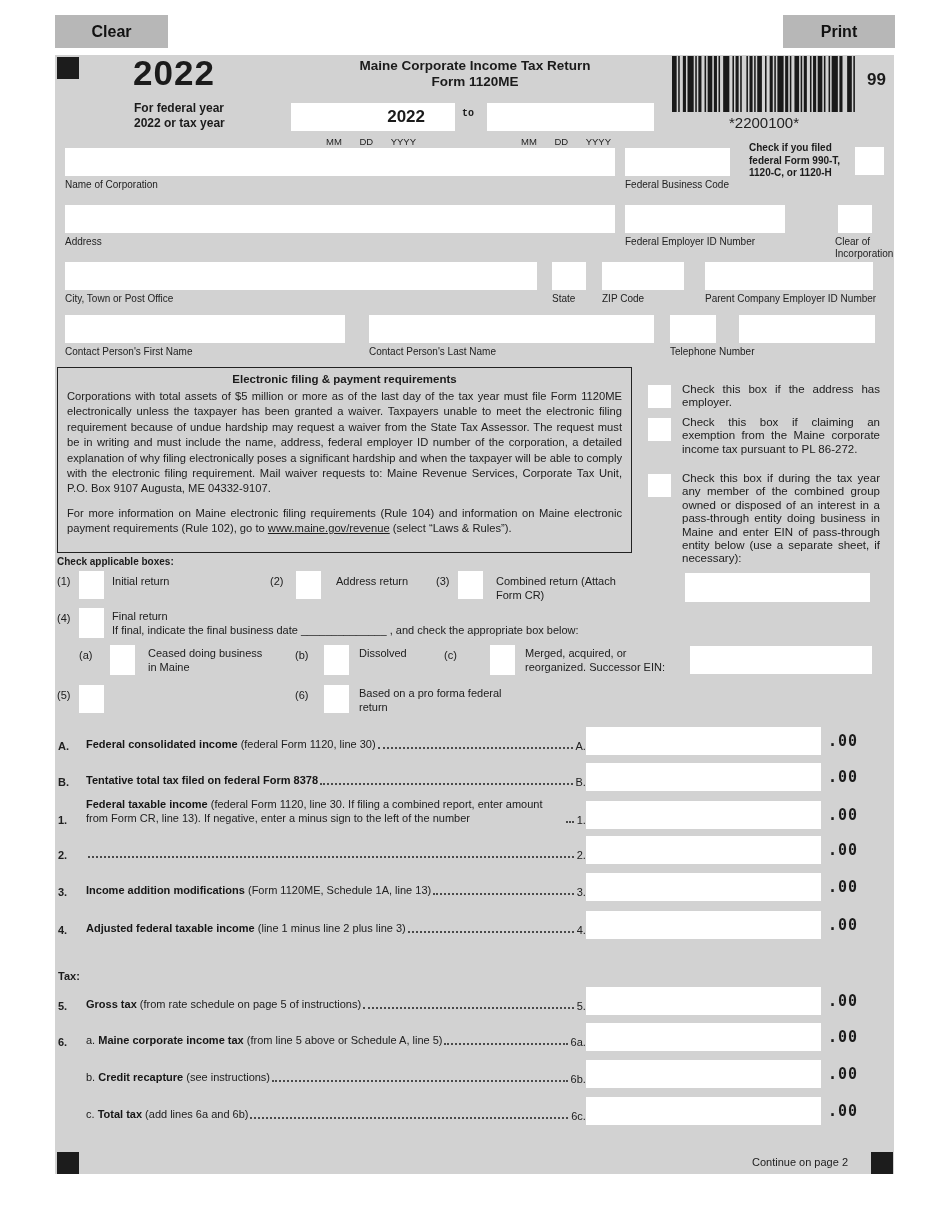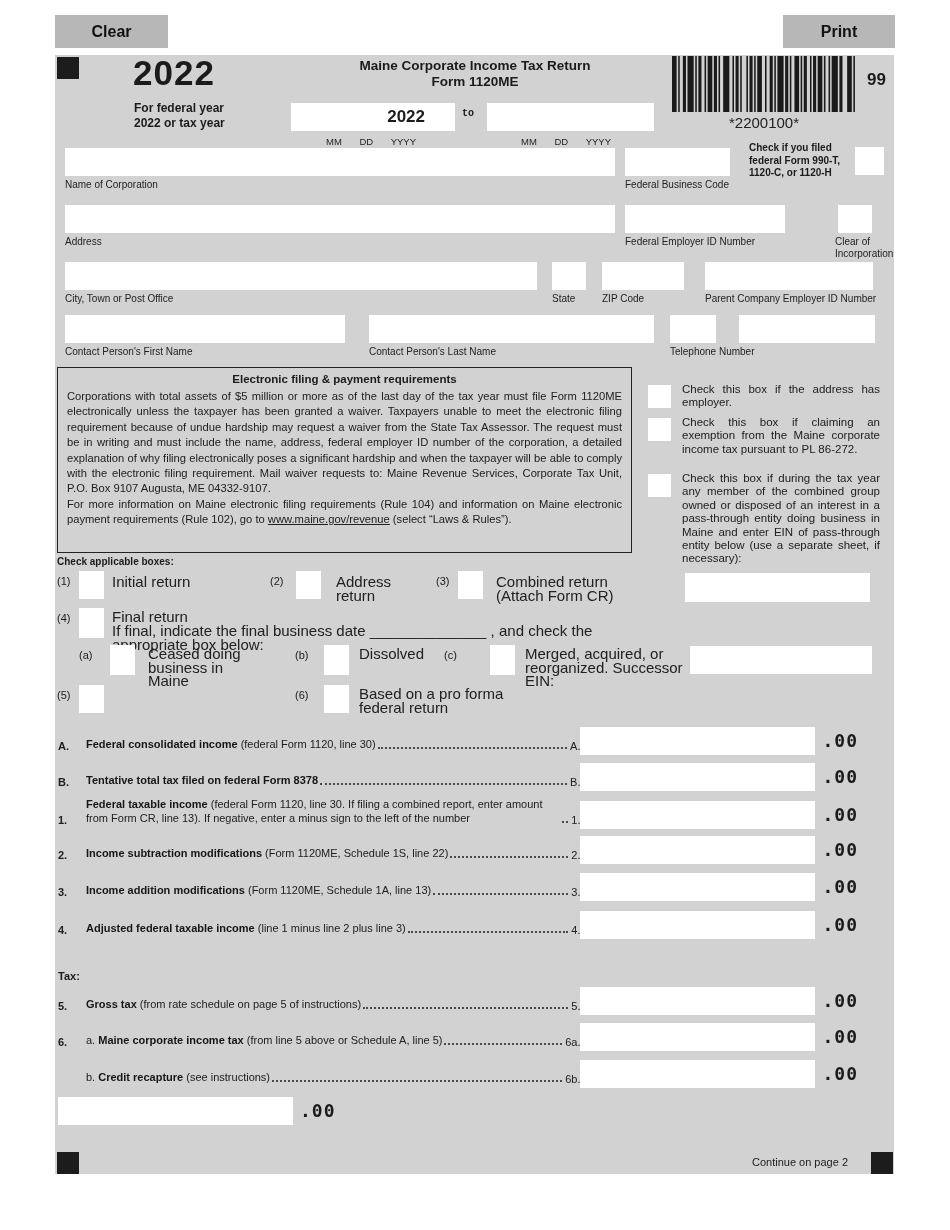--- a/index.html
+++ b/index.html
@@ -34,41 +34,41 @@
 
   #barcode { position:absolute; left:617px; top:1px; width:184px; height:56px; }
   #barcode-text { position:absolute; left:617px; top:59px; width:184px; text-align:center; font-size:15px; color:#222; }
   #page-code { position:absolute; left:812px; top:15px; font-size:17px; font-weight:bold; }
 
   #filed-note { position:absolute; left:694px; top:87px; width:102px; font-size:10px; font-weight:bold; line-height:12.5px; }
 
   #efiling-box { position:absolute; left:2px; top:312px; width:575px; height:186px; border:1.5px solid #222; padding:5px 9px; }
   #efiling-title { text-align:center; font-size:11.5px; font-weight:bold; margin-bottom:4px; }
   .efiling-p { font-size:11.2px; line-height:15.4px; text-align:justify; color:#202020; }
-  #efiling-p2 { margin-top:0; }
+  #efiling-p2 { margin-top:9px; }
   #efiling-link { text-decoration:underline; cursor:pointer; }
 
   .side-check-text { position:absolute; left:627px; width:198px; font-size:11.5px; line-height:13.4px; text-align:justify; color:#202020; }
   .cb { position:absolute; background:#fff; cursor:pointer; }
 
   #applicable-heading { position:absolute; left:2px; top:501px; font-size:10px; font-weight:bold; }
   .ap-num { position:absolute; font-size:11px; color:#202020; }
-  .ap-lbl { position:absolute; font-size:15px; line-height:13.5px; color:#202020; }
+  .ap-lbl { position:absolute; font-size:11px; line-height:13.5px; color:#202020; }
 
   #tax-heading { position:absolute; left:3px; top:915px; font-size:11px; font-weight:bold; }
 
   .amt-row { position:absolute; left:3px; width:800px; display:flex; align-items:flex-start; }
   .amt-label { width:556px; height:28px; display:flex; align-items:flex-end; padding-bottom:3px; font-size:11px; color:#202020; }
   .amt-num { flex:none; width:28px; font-weight:bold; }
   .amt-txt { flex:0 1 auto; max-width:478px; line-height:13.8px; }
   .amt-txt b { color:#161616; }
   .lead { flex:1 1 8px; border-bottom:2px dotted #4a4a4a; margin:0 3px 3px 2px; min-width:6px; }
   .amt-sfx { flex:none; }
   .amt-box { flex:none; width:235px; height:28px; background:#fff; }
-  .cents { flex:none; font-family:"DejaVu Sans Mono", monospace; font-weight:bold; font-size:18px; padding-left:7px; line-height:28px; letter-spacing:1px; }
+  .cents { flex:none; font-family:"DejaVu Sans Mono", monospace; font-weight:bold; font-size:15px; padding-left:7px; line-height:28px; letter-spacing:1px; }
 
   #continue-note { position:absolute; right:46px; top:1101px; font-size:11px; color:#202020; }
 </style>
 </head>
 <body>
 
 <div id="page">
 
   <button class="btn" id="btn-clear">Clear</button>
   <button class="btn" id="btn-print">Print</button>
@@ -244,21 +244,20 @@
             <span class="amt-txt"><span></span><b>Federal taxable income</b><span> (federal Form 1120, line 30. If filing a combined report, enter amount from Form CR, line 13). If negative, enter a minus sign to the left of the number</span></span>
             <span class="lead"></span>
             <span class="amt-sfx"> 1.</span>
           </div>
           <div class="amt-box"></div>
           <div class="cents">.00</div>
         </div>
         <div class="amt-row" style="top: 781px;">
           <div class="amt-label">
             <span class="amt-num">2.</span>
-            <span class="amt-txt"><span></span><b>Income subtraction modifications</b><span> (Form 1120ME, Schedule 1S, line 22)</span></span>
             <span class="lead"></span>
             <span class="amt-sfx">2.</span>
           </div>
           <div class="amt-box"></div>
           <div class="cents">.00</div>
         </div>
         <div class="amt-row" style="top: 818px;">
           <div class="amt-label">
             <span class="amt-num">3.</span>
             <span class="amt-txt"><span></span><b>Income addition modifications</b><span> (Form 1120ME, Schedule 1A, line 13)</span></span>
@@ -302,20 +301,26 @@
           <div class="amt-label">
             <span class="amt-num"></span>
             <span class="amt-txt"><span>b. </span><b>Credit recapture</b><span> (see instructions)</span></span>
             <span class="lead"></span>
             <span class="amt-sfx">6b.</span>
           </div>
           <div class="amt-box"></div>
           <div class="cents">.00</div>
         </div>
         <div class="amt-row" style="top: 1042px;">
+          <div class="amt-label">
+            <span class="amt-num"></span>
+            <span class="amt-txt"><span>c. </span><b>Total tax</b><span> (add lines 6a and 6b)</span></span>
+            <span class="lead"></span>
+            <span class="amt-sfx">6c.</span>
+          </div>
           <div class="amt-box"></div>
           <div class="cents">.00</div>
         </div>
       </div>
     <div id="tax-heading">Tax:</div>
 
     <div id="continue-note">Continue on page 2</div>
   </div>
 </div>
 

